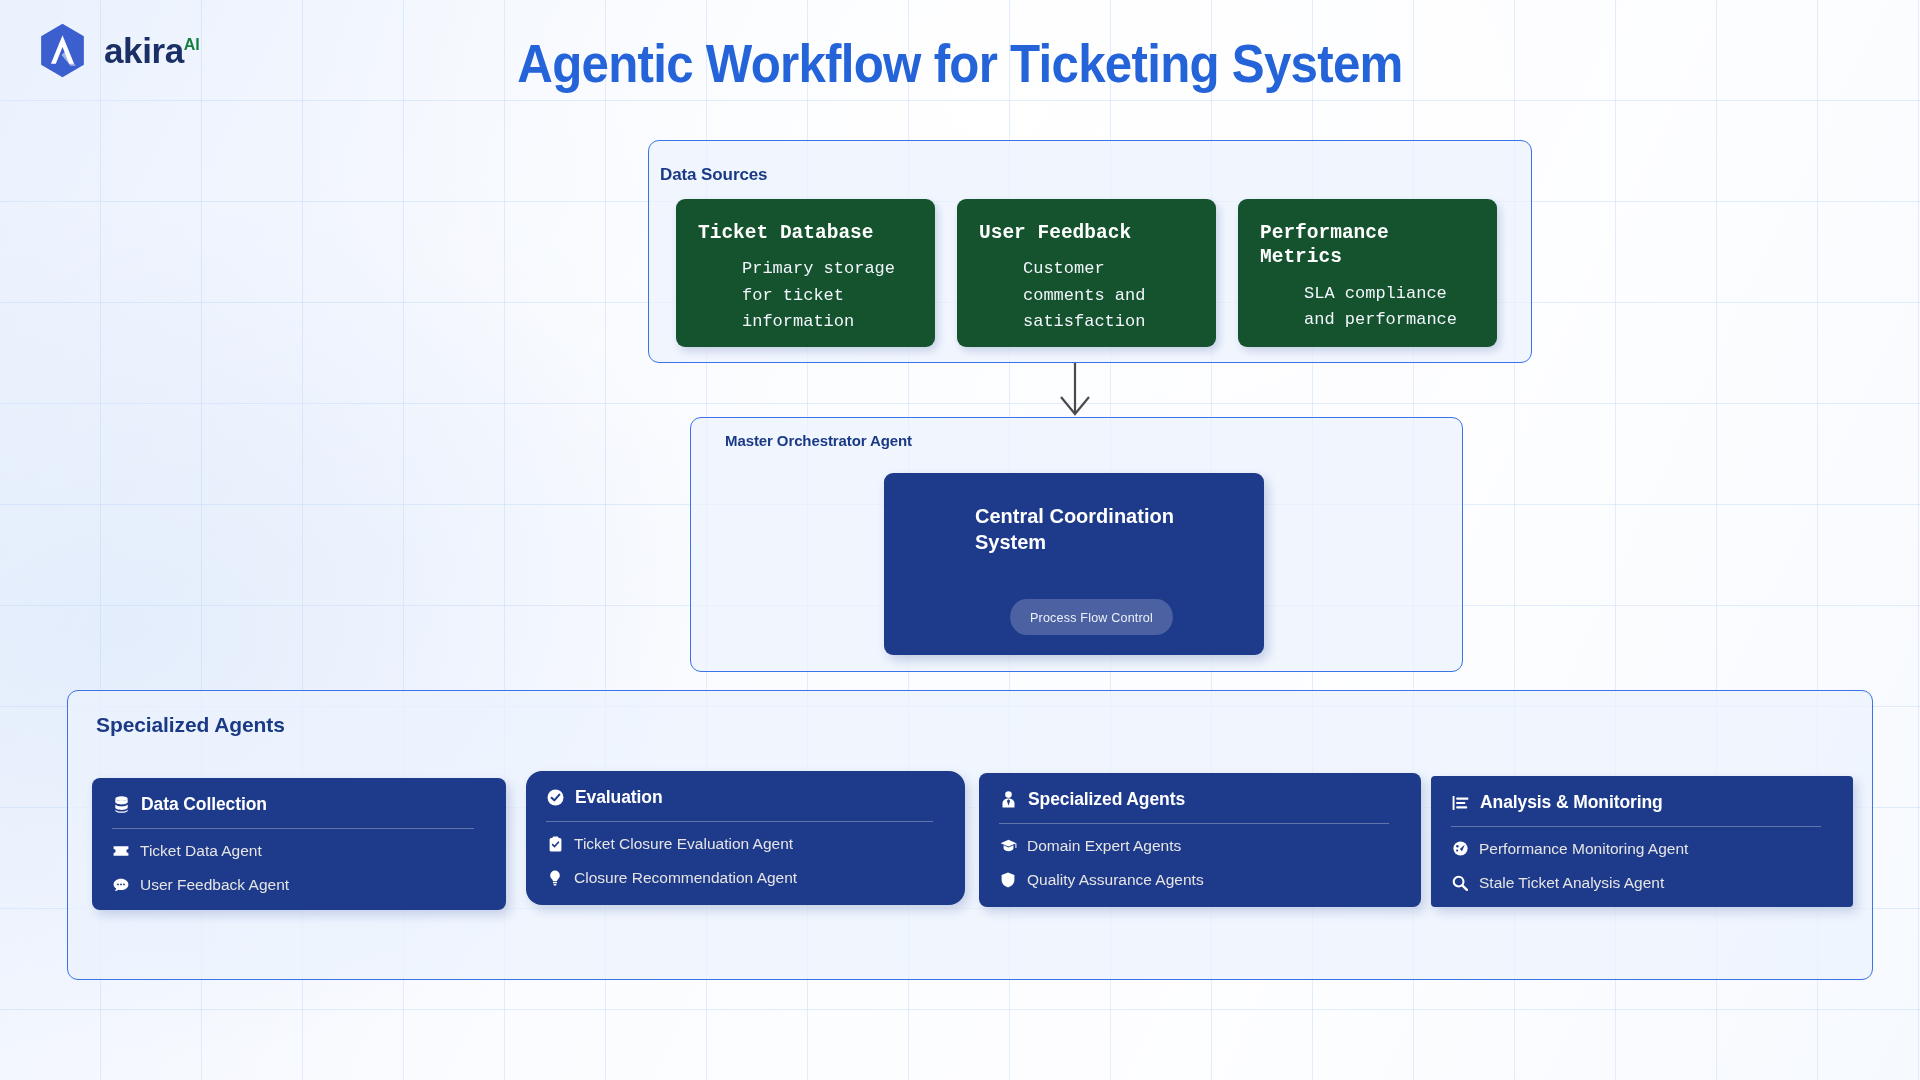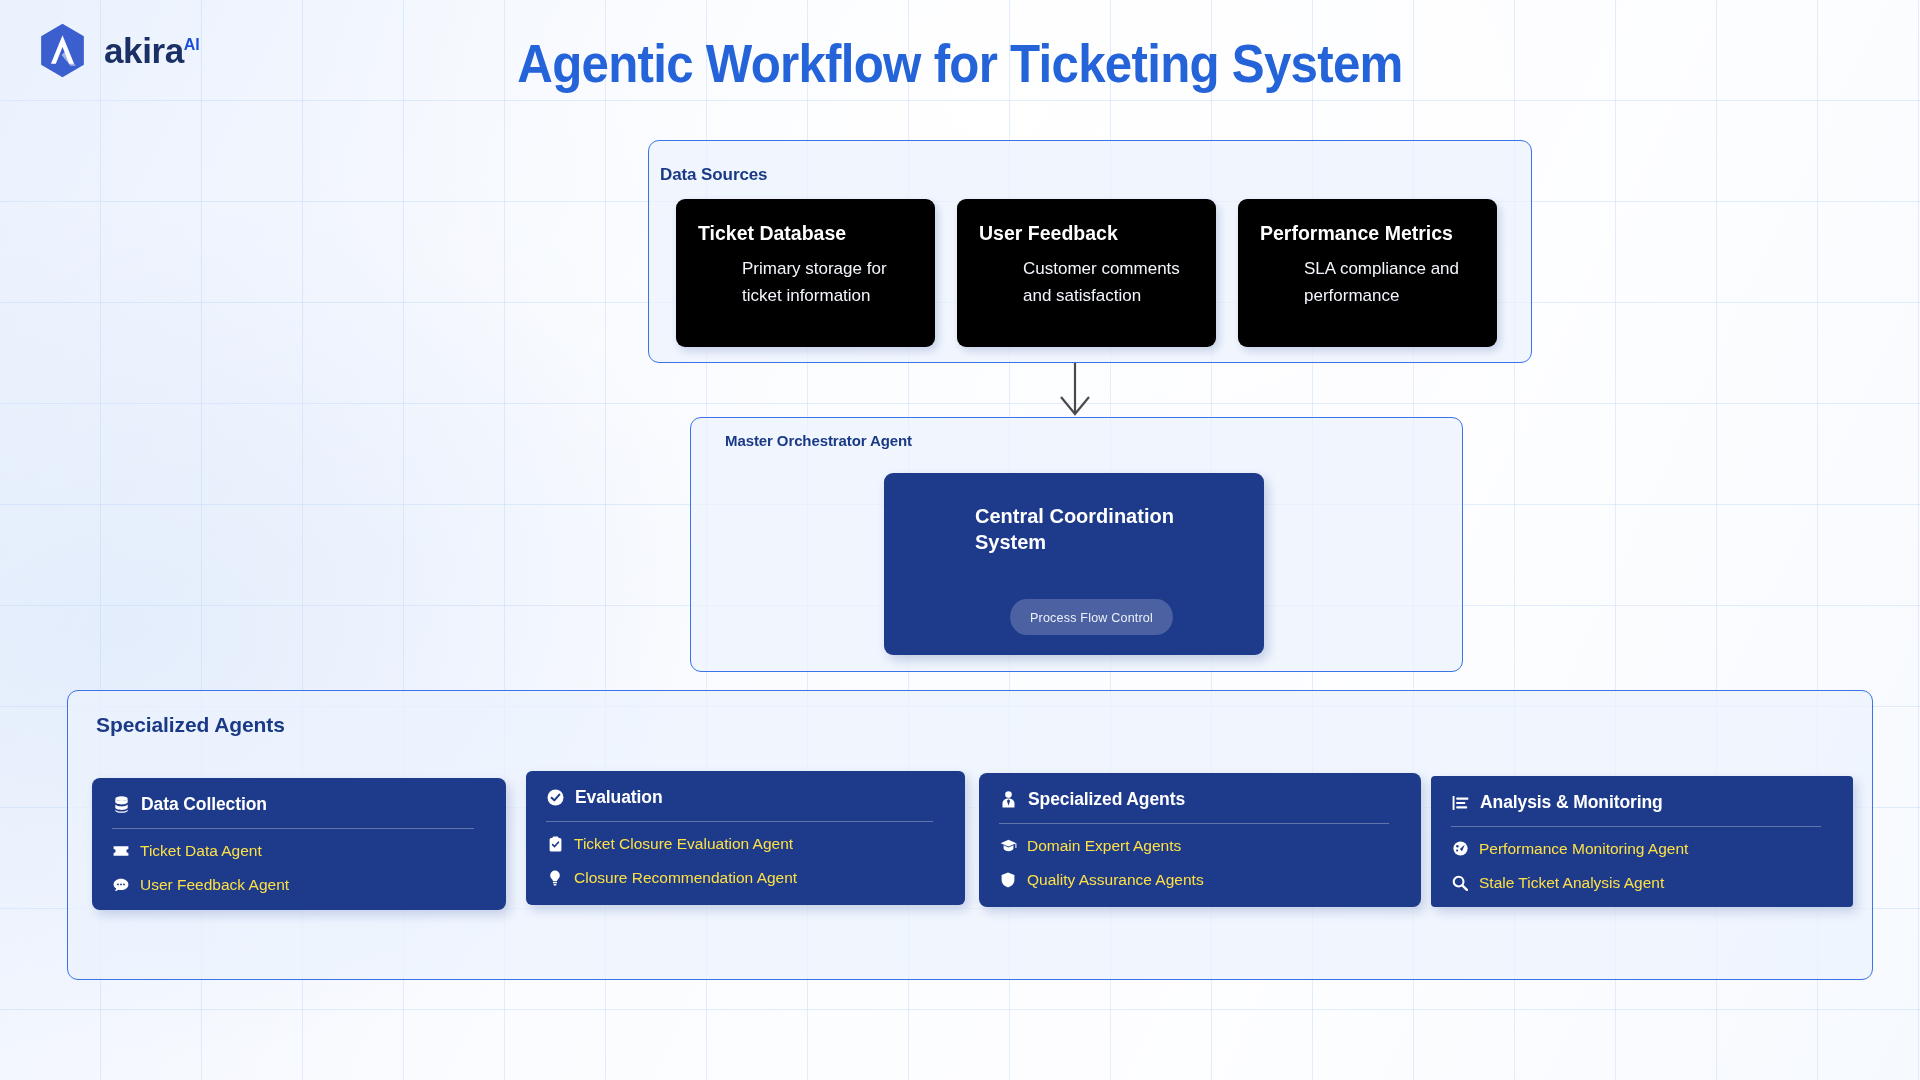--- a/index.html
+++ b/index.html
@@ -55,21 +55,21 @@
     color: #1b2f67;
     letter-spacing: -0.4px;
     line-height: 1;
     position: relative;
     white-space: nowrap;
   }
   .logo-sup {
     font-size: 16px;
     font-weight: bold;
     vertical-align: super;
-    color: #1d4ed8;
+    color: #15803d;
     letter-spacing: 0;
   }
 
   .main-title {
     position: absolute;
     top: 33px;
     left: 0;
     width: 1920px;
     text-align: center;
     font-size: 53px;
@@ -93,25 +93,26 @@
     color: #1b3a86;
     letter-spacing: -0.1px;
   }
 
   
   #data-sources-panel { left: 648px; top: 140px; width: 884px; height: 223px; }
   #data-sources-title { left: 660px; top: 165px; font-size: 17px; }
 
   .src-card {
     position: absolute;
-    background: #000000;
+    background: #14532d;
     border-radius: 9px;
     box-shadow: 3px 4px 9px rgba(30,58,138,0.20);
     padding: 22px 22px 0 22px;
     color: #ffffff;
+    font-family: Liberation Mono, monospace;
   }
   .src-card .src-name {
     font-size: 19.5px;
     font-weight: bold;
     line-height: 1.25;
     margin-bottom: 11px;
   }
   .src-card .src-desc {
     font-size: 17px;
     font-weight: normal;
@@ -191,27 +192,27 @@
     background: rgba(255,255,255,0.30);
     margin-bottom: 13px;
   }
   .agent-item {
     display: flex;
     align-items: center;
     gap: 10px;
     font-size: 15.5px;
     line-height: 1.1;
     margin-bottom: 17px;
-    color: #fde047;
+    color: #e5e5e5;
   }
   .agent-icon { display: inline-flex; width: 18px; justify-content: center; }
   .agent-icon svg { display: block; }
 
   #agent-card-0 { left: 92px; top: 778px; width: 414px; height: 132px; border-radius: 8px; }
-  #agent-card-1 { left: 526px; top: 771px; width: 439px; height: 134px; border-radius: 6px; }
+  #agent-card-1 { left: 526px; top: 771px; width: 439px; height: 134px; border-radius: 16px; }
   #agent-card-2 { left: 979px; top: 773px; width: 442px; height: 134px; border-radius: 8px; }
   #agent-card-3 { left: 1431px; top: 776px; width: 422px; height: 131px; border-radius: 4px; }
 </style>
 </head>
 <body>
 
 <div id="page">
 
   <div id="bg-wash"></div>
   <div id="bg-grid"></div>

